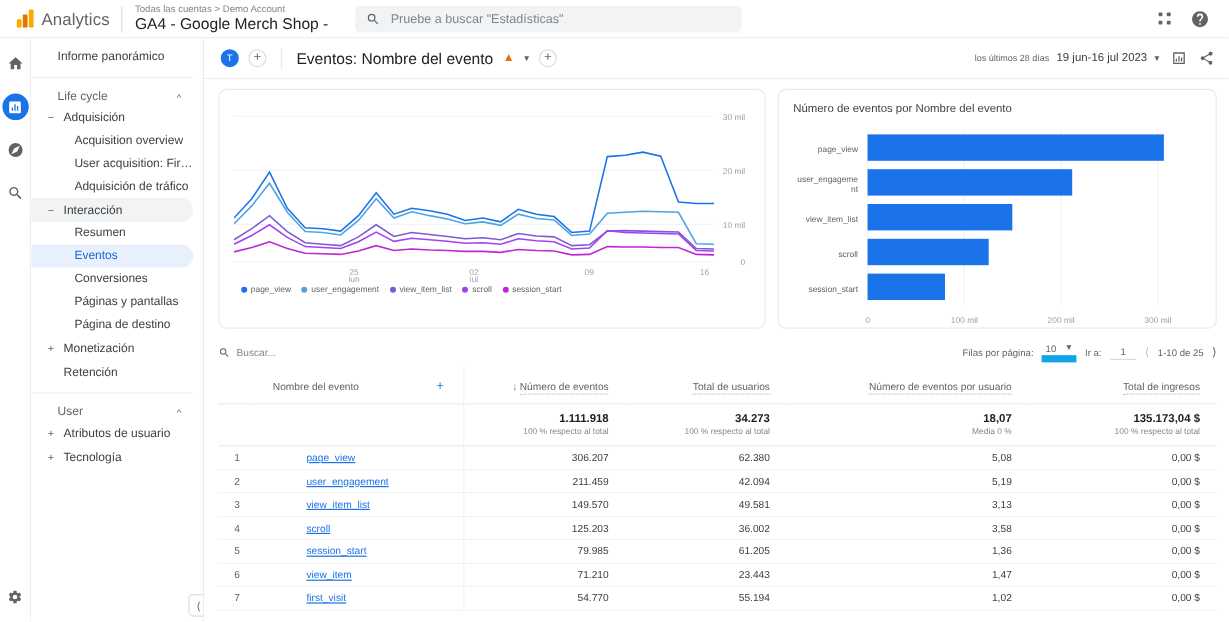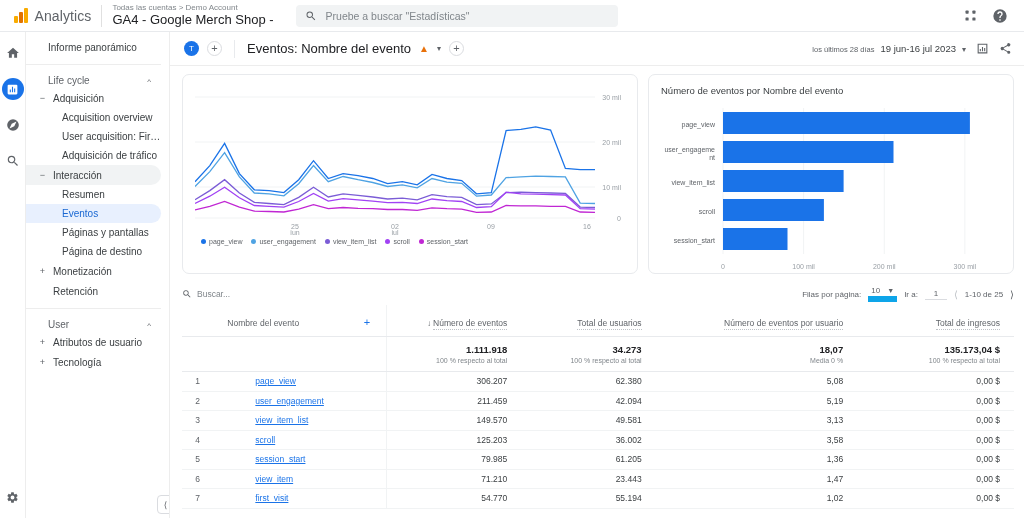--- a/index.html
+++ b/index.html
@@ -263,20 +263,23 @@
 
       <div class="parent open">
         <span class="twisty">−</span>
         <span>Interacción</span>
       </div>
       <div class="child">
         <span>Resumen</span>
       </div>
       <div class="child sel">
         <span>Eventos</span>
+      </div>
+      <div class="child">
+        <span>Conversiones</span>
       </div>
       <div class="child">
         <span>Páginas y pantallas</span>
       </div>
       <div class="child">
         <span>Página de destino</span>
       </div>
 
       <div class="parent">
         <span class="twisty">+</span>

